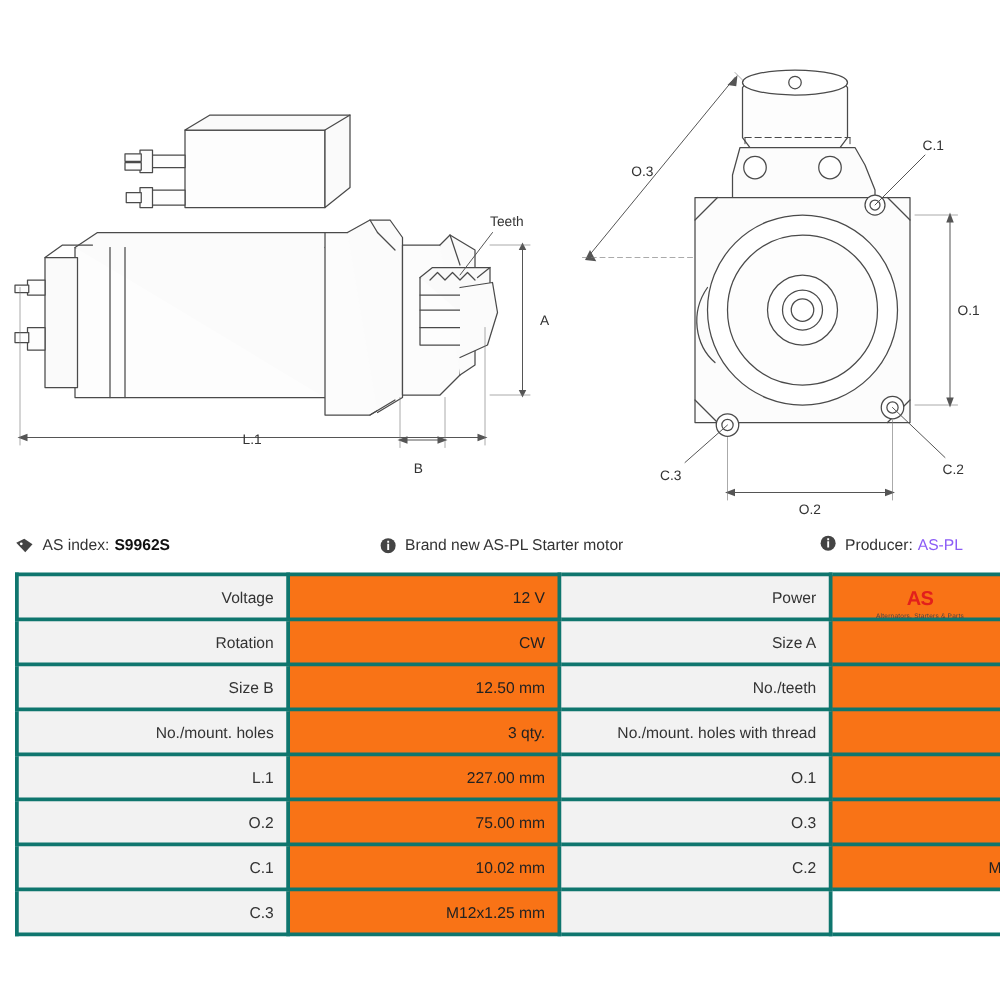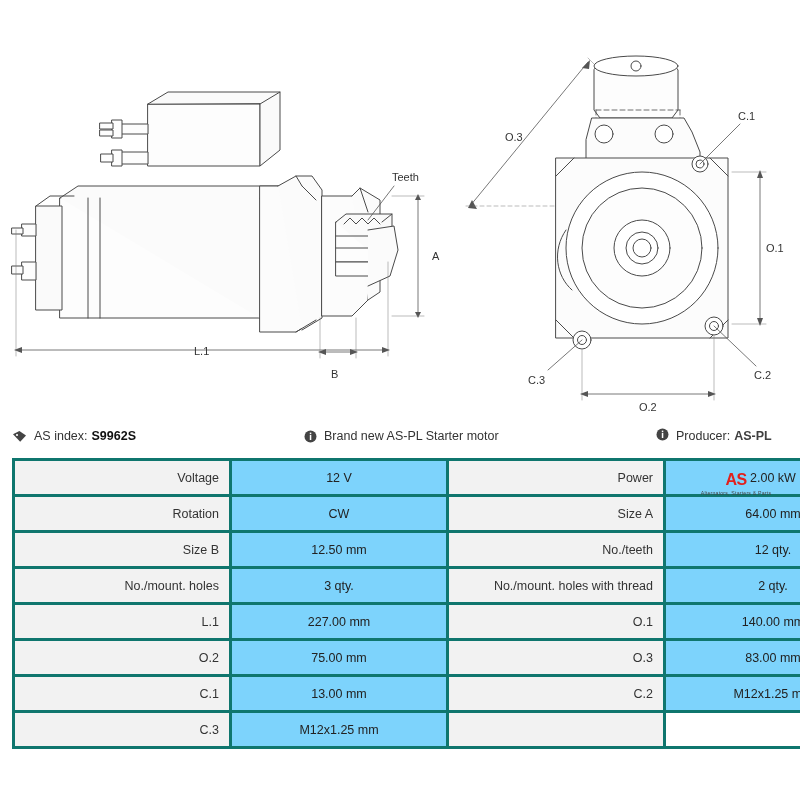--- a/index.html
+++ b/index.html
@@ -73,22 +73,22 @@
   }
   .lbl { color: #333; }
   .val-strong { font-weight: bold; color: #111; margin-left: 4px; }
   .standard-line {
     color: #e2201c;
     font-weight: bold;
     font-size: 12.5px;
     letter-spacing: 0.2px;
   }
   .producer-val {
-    color: #404040;
-    font-weight: bold;
+    color: #8b5cf6;
+    font-weight: normal;
     margin-left: 4px;
   }
 
   
   .logo-wrap {
     position: absolute;
     right: 14px;
     top: 6px;
     text-align: center;
     width: 92px;
@@ -121,22 +121,22 @@
     height: 19px;
     vertical-align: middle;
   }
   .spec td.k {
     background: #f2f2f2;
     text-align: right;
     color: #333;
     width: 194px;
   }
   .spec td.v {
-    background: #7dd3fc;
-    text-align: center;
+    background: #f97316;
+    text-align: right;
     color: #222;
     width: 194px;
   }
   .spec td.empty-k { background: #f2f2f2; }
   .spec td.empty-v { background: #ffffff; }
 </style>
 </head>
 <body>
 
 <div class="page">
@@ -355,21 +355,21 @@
         <td class="v">140.00 mm</td>
       </tr>
       <tr>
         <td class="k">O.2</td>
         <td class="v">75.00 mm</td>
         <td class="k">O.3</td>
         <td class="v">83.00 mm</td>
       </tr>
       <tr>
         <td class="k">C.1</td>
-        <td class="v">13.00 mm</td>
+        <td class="v">10.02 mm</td>
         <td class="k">C.2</td>
         <td class="v">M12x1.25 mm</td>
       </tr>
       <tr>
         <td class="k">C.3</td>
         <td class="v">M12x1.25 mm</td>
         <td class="empty-k"></td>
         <td class="empty-v"></td>
       </tr>
     </tbody>

